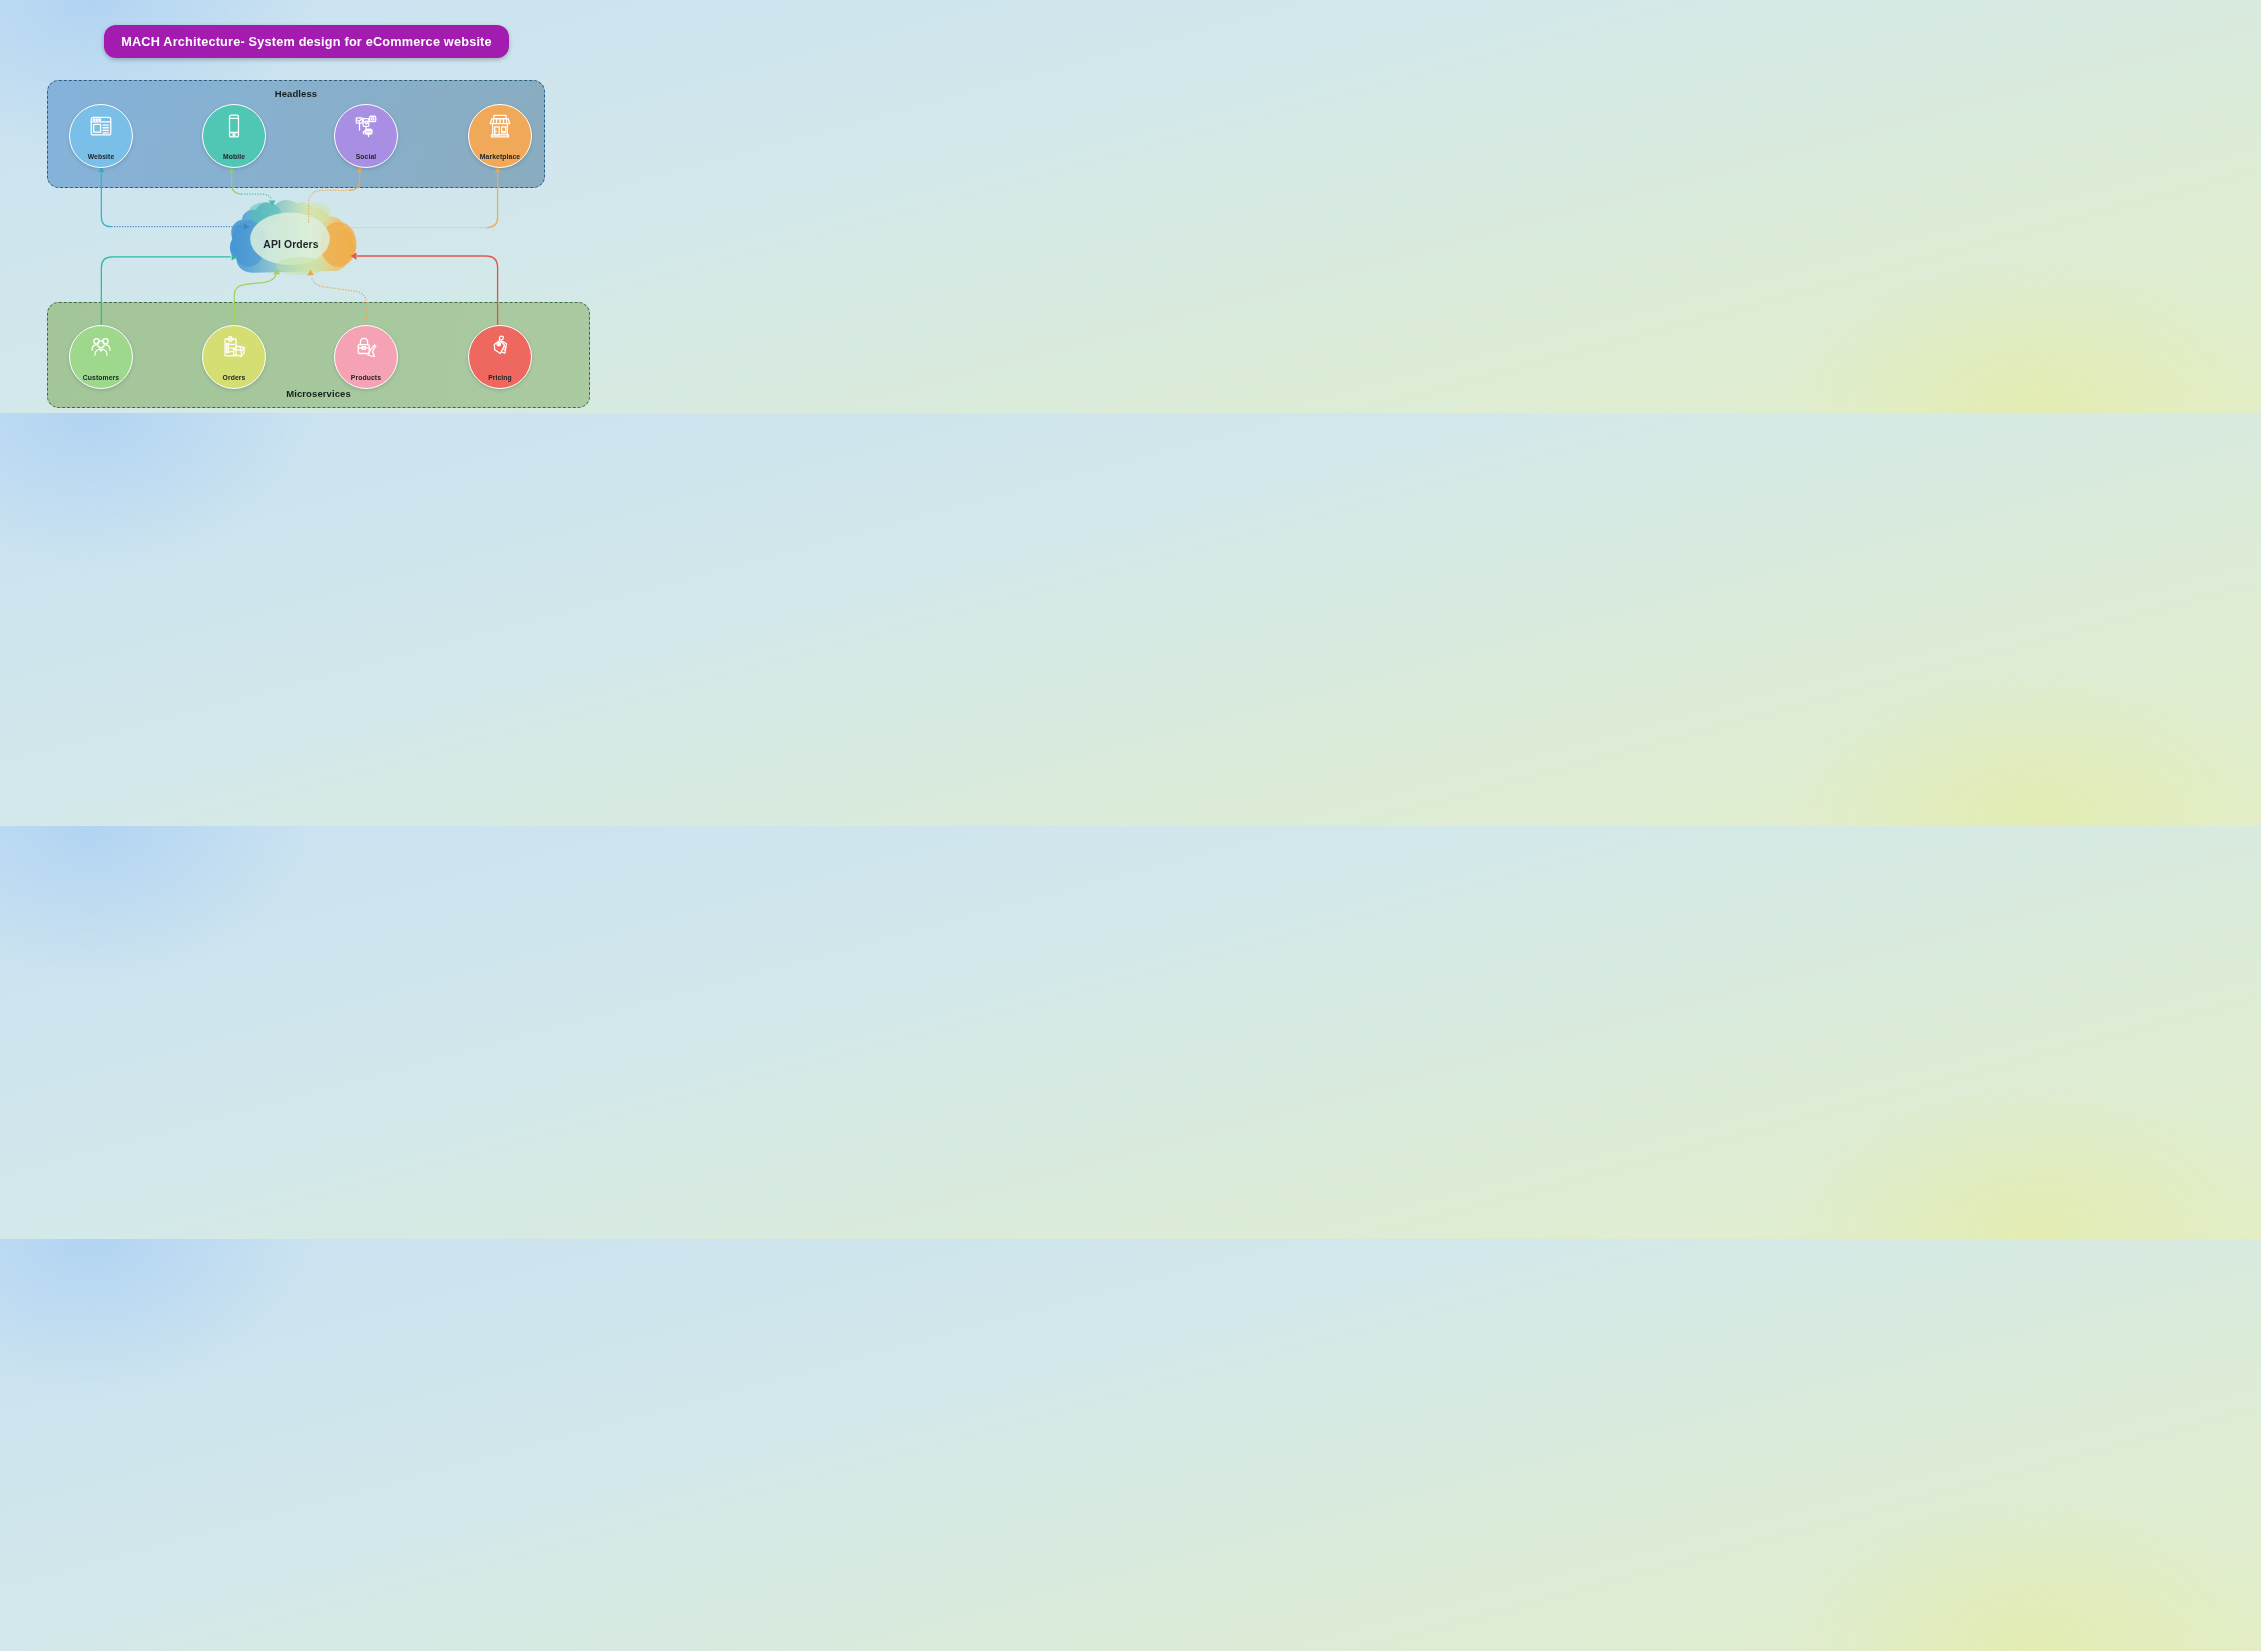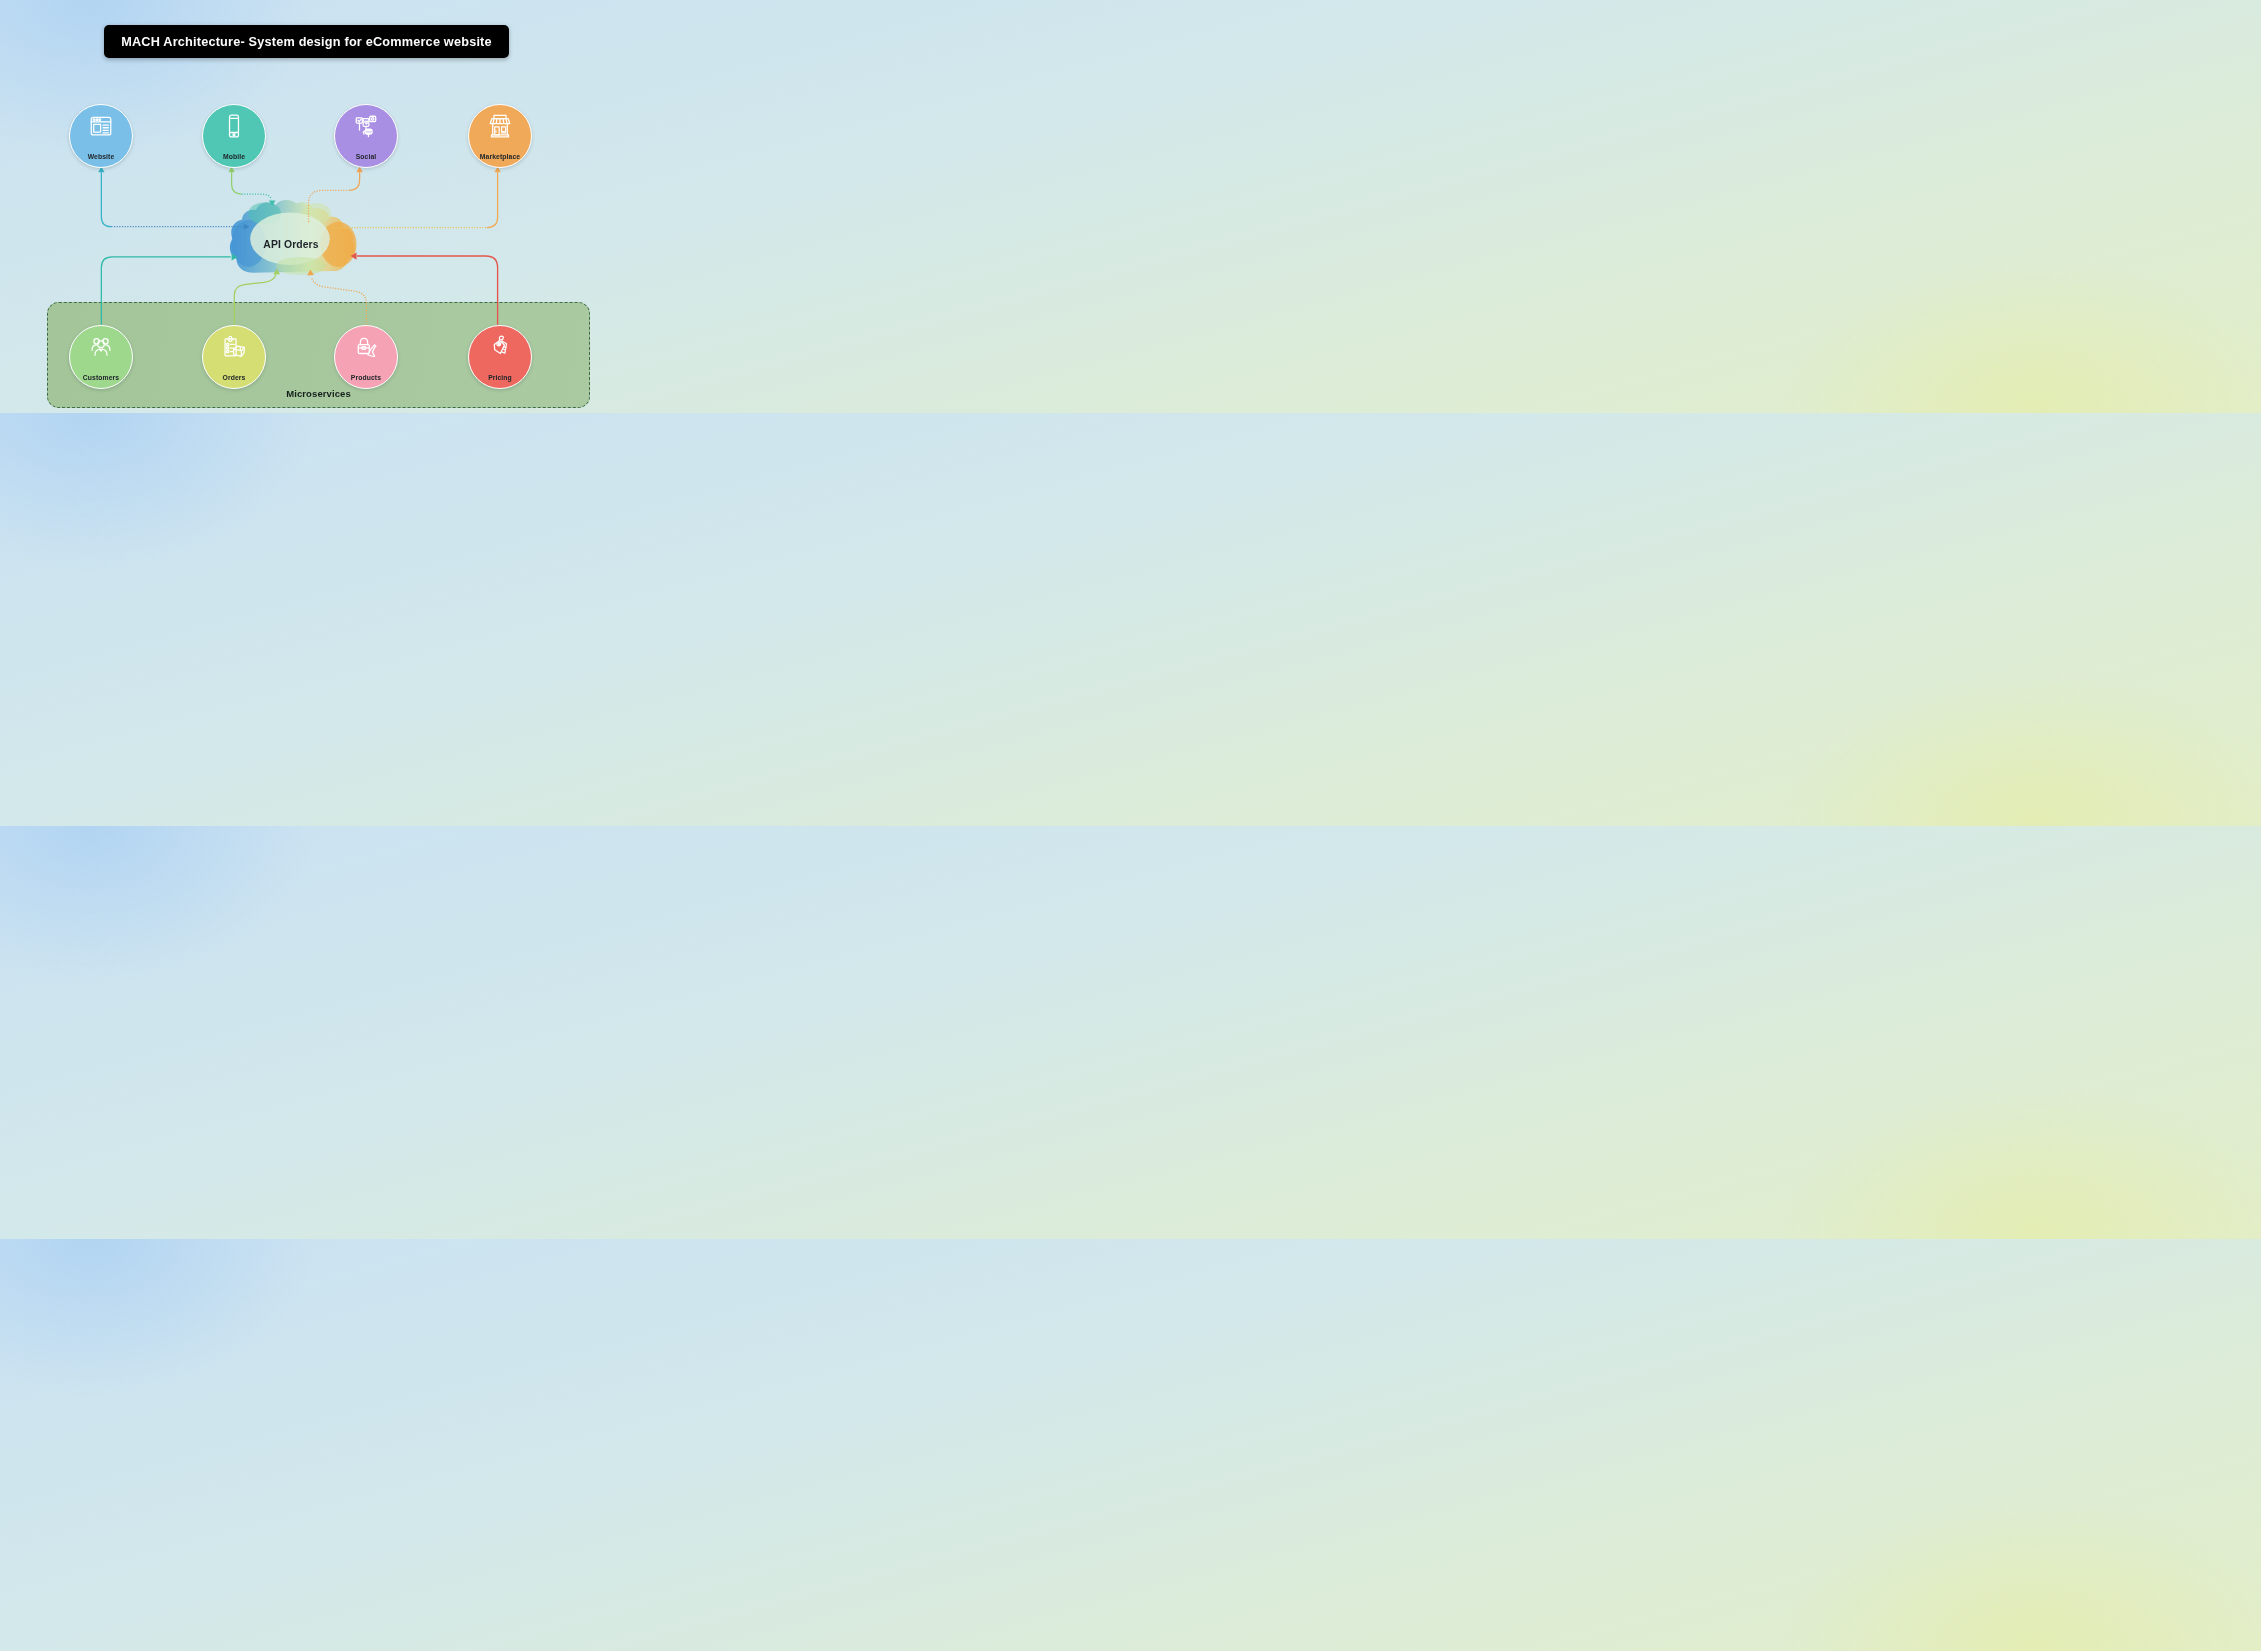--- a/index.html
+++ b/index.html
@@ -9,21 +9,21 @@
     position:relative;
     background:
       radial-gradient(407px 235px at 90% 98%, rgba(228,236,158,.55), transparent 62%),
       radial-gradient(371px 262px at 4% 0%, rgba(165,205,242,.65), transparent 60%),
       linear-gradient(165deg,#c9e1f3 0%,#d3e8ea 40%,#dcecd7 72%,#e3eec9 100%);
   }
   .stage{position:absolute;inset:0;}
   
   .title-box{
     position:absolute;left:104px;top:25px;width:405px;height:33px;
-    background:#000000;border-radius:5px;
+    background:#a21caf;border-radius:12px;
     display:flex;align-items:center;justify-content:center;
     box-shadow:0 1.8px 4.5px rgba(0,0,0,.25);
   }
   .title-box span{color:#fdfdfd;font-size:12.7px;font-weight:700;letter-spacing:0.2px;white-space:nowrap;}
   
   .zone{position:absolute;left:47px;width:496px;border-radius:11.8px;}
   .zone.headless{
     top:80px;height:106px;
     background:linear-gradient(100deg,rgba(124,172,215,.88) 0%,rgba(128,164,185,.88) 100%);
     border:1.4px dashed #2d5f7d;
@@ -72,20 +72,23 @@
 </style>
 </head>
 <body>
 
 <div class="stage">
 
   <div class="title-box">
     <span>MACH Architecture- System design for eCommerce website</span>
   </div>
 
+  <div class="zone headless">
+    <div class="section-label top">Headless</div>
+  </div>
 
   <div class="zone micro">
     <div class="section-label bottom">Microservices</div>
   </div>
 
   <svg class="layer" width="608" height="413" viewBox="0 0 1344 913">
     <defs>
       <linearGradient id="cloudGrad" x1="0" y1="0" x2="1" y2="0">
         <stop offset="0%" stop-color="#4a9ad8"></stop>
         <stop offset="38%" stop-color="#8fc8cf"></stop>

